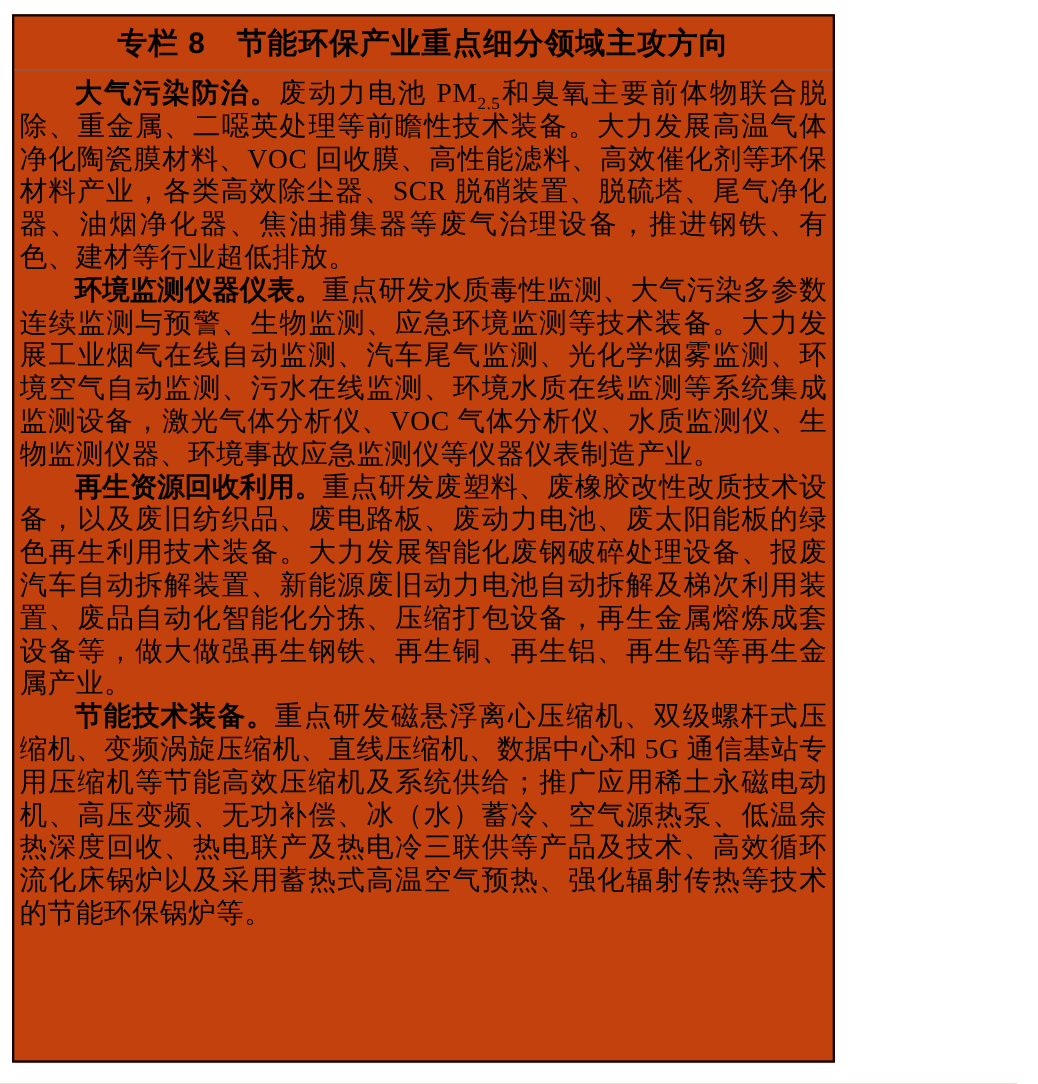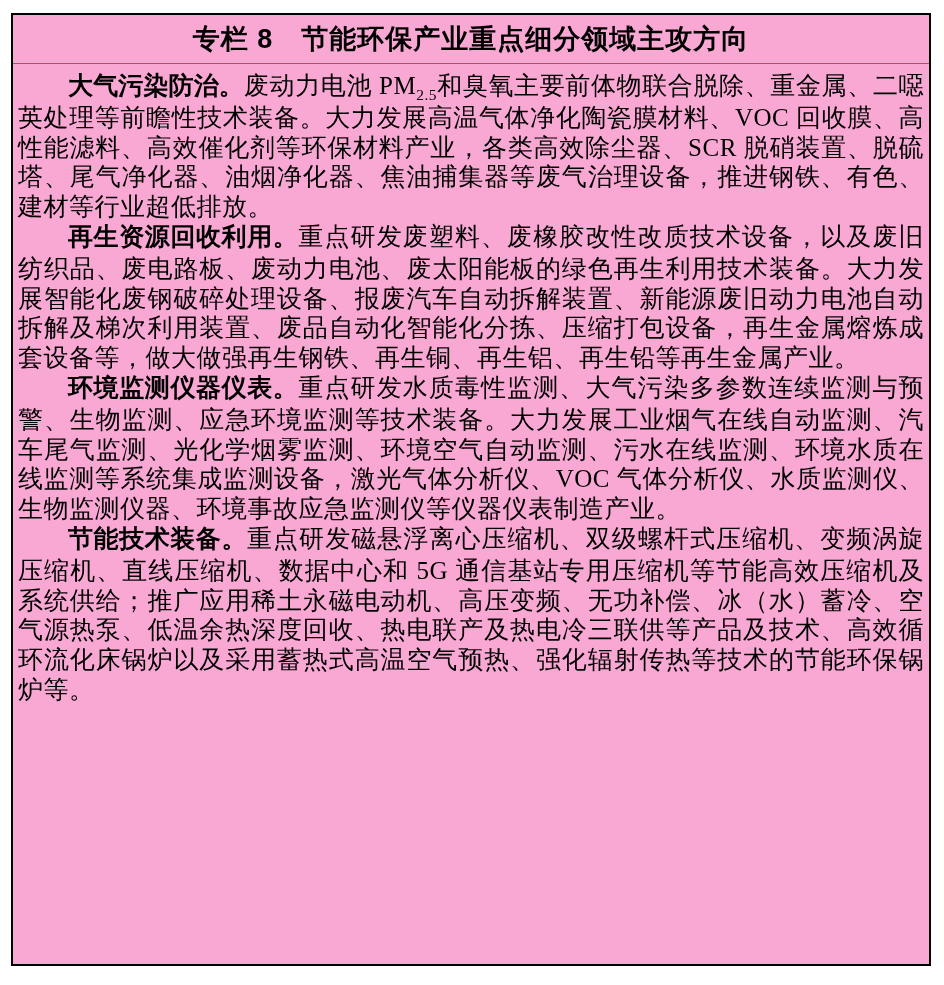--- a/index.html
+++ b/index.html
@@ -15,25 +15,25 @@
     position: relative;
     width: 944px;
     height: 985px;
     background: #ffffff;
     overflow: hidden;
   }
   .frame {
     position: absolute;
     left: 11px;
     top: 13px;
-    width: 920px;
+    width: 748px;
     height: 953px;
     border: 2px solid #000000;
     box-sizing: border-box;
-    background: #f9a8d4;
+    background: #c2410c;
   }
   .title-row {
     height: 49px;
     border-bottom: 1px solid #6e6e6e;
     display: flex;
     align-items: center;
     justify-content: center;
     box-sizing: border-box;
   }
   .box-title {
@@ -49,38 +49,38 @@
     line-height: 29.8px;
     text-align: justify;
     text-justify: inter-character;
     letter-spacing: 0.5px;
   }
   .para {
     margin: 0;
     text-indent: 2em;
   }
   .para b {
-    font-family: Liberation Mono, monospace;
+    font-family: Liberation Sans, sans-serif;
     font-weight: bold;
     letter-spacing: 0;
   }
   .para sub {
     font-size: 0.62em;
     line-height: 0;
     margin-top: 39px;
   }
 </style>
 </head>
 <body>
 
 <div class="page">
   <div class="frame">
     <div class="title-row">
       <span class="box-title">专栏 8　节能环保产业重点细分领域主攻方向</span>
     </div>
     <div class="box-body">
         <p class="para"><b>大气污染防治。</b><span>废动力电池 PM</span><sub>2.5</sub><span>和臭氧主要前体物联合脱除、重金属、二噁英处理等前瞻性技术装备。大力发展高温气体净化陶瓷膜材料、VOC 回收膜、高性能滤料、高效催化剂等环保材料产业，各类高效除尘器、SCR 脱硝装置、脱硫塔、尾气净化器、油烟净化器、焦油捕集器等废气治理设备，推进钢铁、有色、建材等行业超低排放。</span></p>
+        <p class="para"><b>环境监测仪器仪表。</b><span>重点研发水质毒性监测、大气污染多参数连续监测与预警、生物监测、应急环境监测等技术装备。大力发展工业烟气在线自动监测、汽车尾气监测、光化学烟雾监测、环境空气自动监测、污水在线监测、环境水质在线监测等系统集成监测设备，激光气体分析仪、VOC 气体分析仪、水质监测仪、生物监测仪器、环境事故应急监测仪等仪器仪表制造产业。</span></p>
         <p class="para"><b>再生资源回收利用。</b><span>重点研发废塑料、废橡胶改性改质技术设备，以及废旧纺织品、废电路板、废动力电池、废太阳能板的绿色再生利用技术装备。大力发展智能化废钢破碎处理设备、报废汽车自动拆解装置、新能源废旧动力电池自动拆解及梯次利用装置、废品自动化智能化分拣、压缩打包设备，再生金属熔炼成套设备等，做大做强再生钢铁、再生铜、再生铝、再生铅等再生金属产业。</span></p>
-        <p class="para"><b>环境监测仪器仪表。</b><span>重点研发水质毒性监测、大气污染多参数连续监测与预警、生物监测、应急环境监测等技术装备。大力发展工业烟气在线自动监测、汽车尾气监测、光化学烟雾监测、环境空气自动监测、污水在线监测、环境水质在线监测等系统集成监测设备，激光气体分析仪、VOC 气体分析仪、水质监测仪、生物监测仪器、环境事故应急监测仪等仪器仪表制造产业。</span></p>
         <p class="para"><b>节能技术装备。</b><span>重点研发磁悬浮离心压缩机、双级螺杆式压缩机、变频涡旋压缩机、直线压缩机、数据中心和 5G 通信基站专用压缩机等节能高效压缩机及系统供给；推广应用稀土永磁电动机、高压变频、无功补偿、冰（水）蓄冷、空气源热泵、低温余热深度回收、热电联产及热电冷三联供等产品及技术、高效循环流化床锅炉以及采用蓄热式高温空气预热、强化辐射传热等技术的节能环保锅炉等。</span></p>
       </div>
   </div>
 </div>
 
 </body></html>

